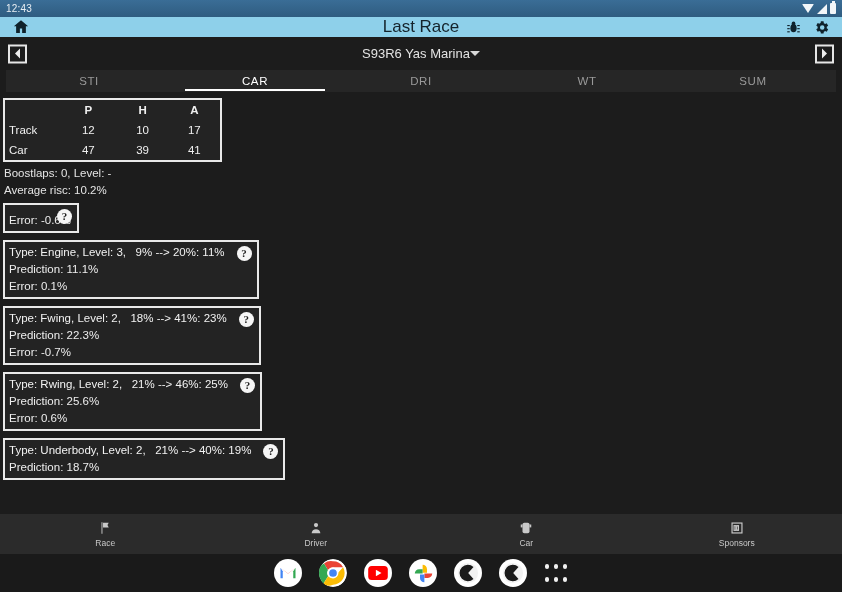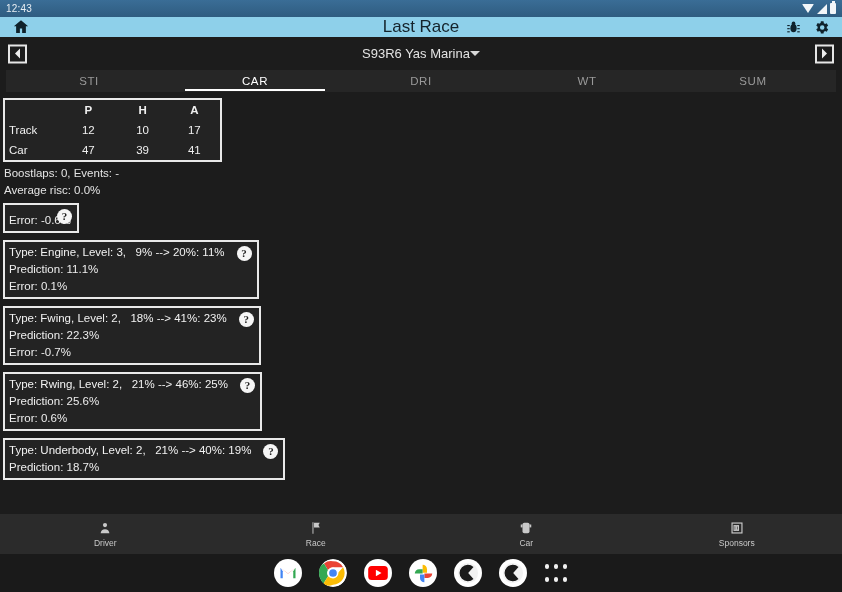--- a/index.html
+++ b/index.html
@@ -219,22 +219,22 @@
       </tr>
       <tr>
         <td class="rowlab">Car</td>
         <td>47</td>
         <td>39</td>
         <td>41</td>
       </tr>
     </tbody>
       </table>
 
-    <div class="infoline">Boostlaps: 0, Events: -</div>
-    <div class="infoline">Average risc: 0.0%</div>
+    <div class="infoline">Boostlaps: 0, Level: -</div>
+    <div class="infoline">Average risc: 10.2%</div>
 
     <div class="card">
       <div class="help-icon">?</div>
       <div class="card-line">Error: -0.6%</div>
     </div>
     <div style="height:0"></div>
 
     <div class="card">
       <div class="card-head">Type: Engine, Level: 3,   9% --&gt; 20%: 11%</div>
       <div class="help-icon">?</div>
@@ -262,33 +262,33 @@
     <div class="card">
       <div class="card-head">Type: Underbody, Level: 2,   21% --&gt; 40%: 19%</div>
       <div class="help-icon">?</div>
       <div class="card-line">Prediction: 18.7%</div>
       
     </div>
 
   </div>
 
   <div class="bottomnav">
+    <div class="bn-item">
+      <svg width="14" height="14" viewBox="0 0 24 24" fill="#c9c9c9">
+          <path d="M6 2h1.6v20H6z"></path>
+          <path d="M8.6 3h9.8l-2.2 4 2.2 4H8.6z"></path>
+        </svg>
+      <span class="bn-label">Race</span>
+    </div>
     <div class="bn-item">
       <svg width="14" height="14" viewBox="0 0 24 24" fill="#c9c9c9">
           <circle cx="12" cy="7" r="3.6"></circle>
           <path d="M4.5 21c0-4.2 3.4-7 7.5-7s7.5 2.8 7.5 7z"></path>
         </svg>
       <span class="bn-label">Driver</span>
-    </div>
-    <div class="bn-item">
-      <svg width="14" height="14" viewBox="0 0 24 24" fill="#c9c9c9">
-          <path d="M6 2h1.6v20H6z"></path>
-          <path d="M8.6 3h9.8l-2.2 4 2.2 4H8.6z"></path>
-        </svg>
-      <span class="bn-label">Race</span>
     </div>
     <div class="bn-item">
       <svg width="14" height="14" viewBox="0 0 24 24" fill="#c9c9c9">
           <rect x="6" y="3" width="12" height="18" rx="3"></rect>
           <rect x="3" y="6" width="3" height="5"></rect>
           <rect x="18" y="6" width="3" height="5"></rect>
         </svg>
       <span class="bn-label">Car</span>
     </div>
     <div class="bn-item">

